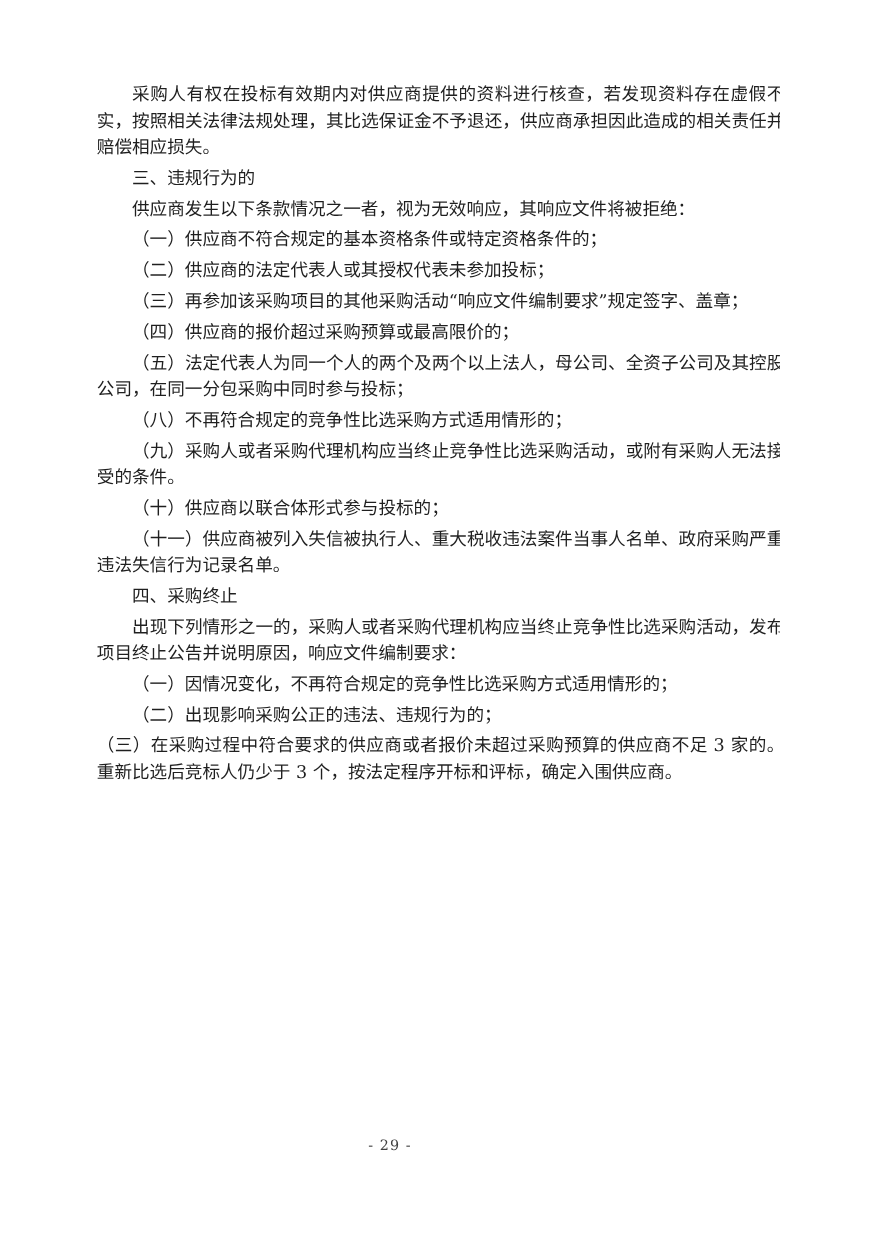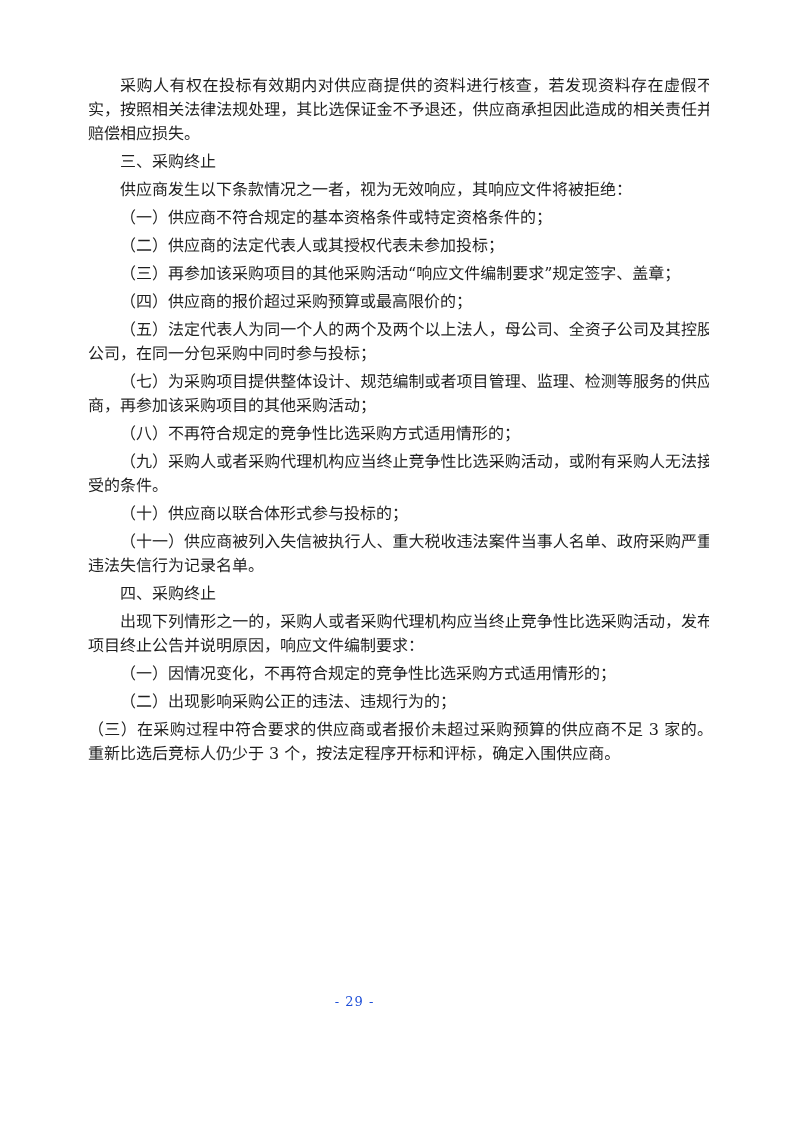--- a/index.html
+++ b/index.html
@@ -35,43 +35,42 @@
   }
   
   .p-item-hang {
     margin-left: 2em;
     margin-right: -0.5em;
     text-indent: 0;
   }
   .footer-pageno {
     position: absolute;
     left: 0;
-    top: 993px;
+    top: 1033px;
     width: 100%;
     text-align: center;
     font-size: 13px;
     line-height: 18px;
-    color: #1d4ed8;
+    color: #404040;
     letter-spacing: 1px;
   }
 </style>
 </head>
 <body>
 
 <div class="page">
   <div class="content">
     <p class="p-body">采购人有权在投标有效期内对供应商提供的资料进行核查，若发现资料存在虚假不实，按照相关法律法规处理，其比选保证金不予退还，供应商承担因此造成的相关责任并赔偿相应损失。</p>
-    <p class="p-heading">三、采购终止</p>
+    <p class="p-heading">三、违规行为的</p>
     <p class="p-body">供应商发生以下条款情况之一者，视为无效响应，其响应文件将被拒绝：</p>
     <p class="p-item">（一）供应商不符合规定的基本资格条件或特定资格条件的；</p>
     <p class="p-item">（二）供应商的法定代表人或其授权代表未参加投标；</p>
     <p class="p-item">（三）再参加该采购项目的其他采购活动“响应文件编制要求”规定签字、盖章；</p>
     <p class="p-item">（四）供应商的报价超过采购预算或最高限价的；</p>
     <p class="p-item">（五）法定代表人为同一个人的两个及两个以上法人，母公司、全资子公司及其控股公司，在同一分包采购中同时参与投标；</p>
-    <p class="p-item">（七）为采购项目提供整体设计、规范编制或者项目管理、监理、检测等服务的供应商，再参加该采购项目的其他采购活动；</p>
     <p class="p-item">（八）不再符合规定的竞争性比选采购方式适用情形的；</p>
     <p class="p-item">（九）采购人或者采购代理机构应当终止竞争性比选采购活动，或附有采购人无法接受的条件。</p>
     <p class="p-item">（十）供应商以联合体形式参与投标的；</p>
     <p class="p-item">（十一）供应商被列入失信被执行人、重大税收违法案件当事人名单、政府采购严重违法失信行为记录名单。</p>
     <p class="p-heading">四、采购终止</p>
     <p class="p-body">出现下列情形之一的，采购人或者采购代理机构应当终止竞争性比选采购活动，发布项目终止公告并说明原因，响应文件编制要求：</p>
     <p class="p-item">（一）因情况变化，不再符合规定的竞争性比选采购方式适用情形的；</p>
     <p class="p-item">（二）出现影响采购公正的违法、违规行为的；</p>
     <p class="p-item-hang">（三）在采购过程中符合要求的供应商或者报价未超过采购预算的供应商不足 3 家的。重新比选后竞标人仍少于 3 个，按法定程序开标和评标，确定入围供应商。</p>
   </div>

